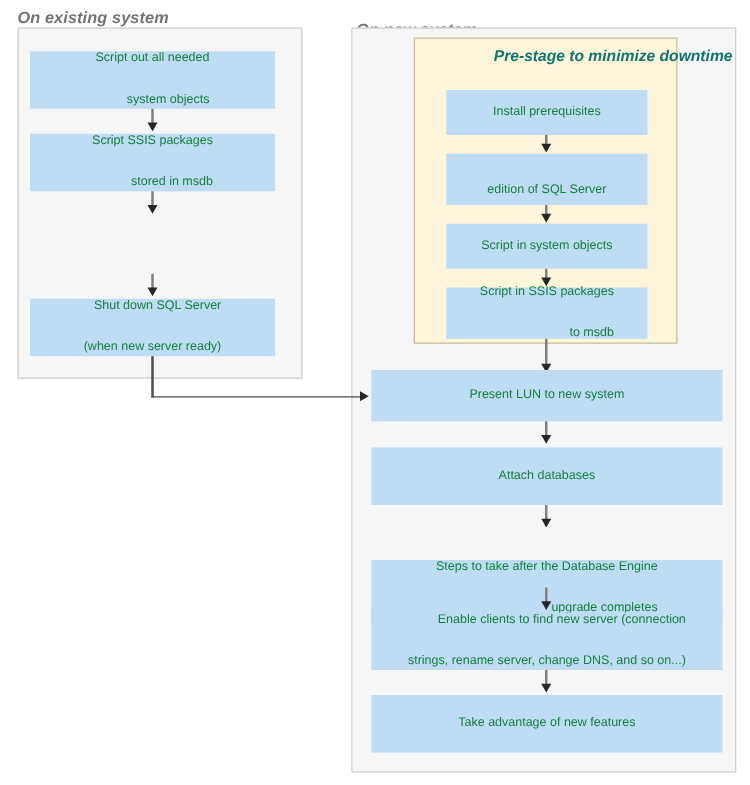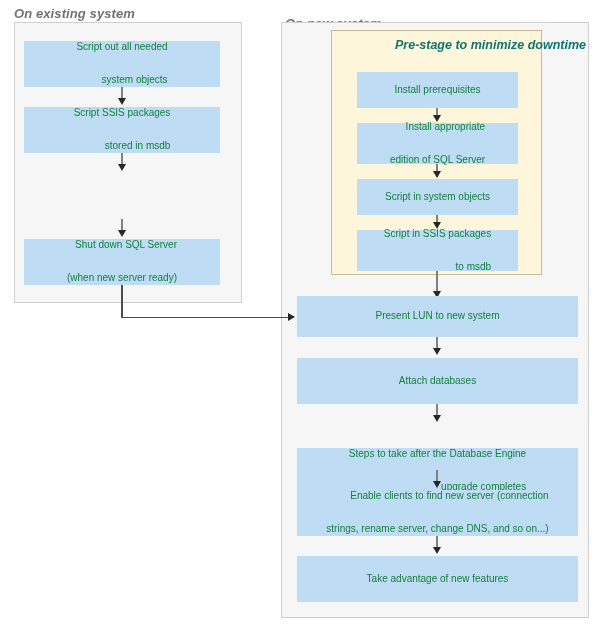--- a/index.html
+++ b/index.html
@@ -167,21 +167,21 @@
 
   <div class="node" style="left:357px; top:72px; width:161px; height:36px;">
     <span>
         <span>Install prerequisites</span>
       </span>
   </div>
   <div class="arrow-v" style="left:436px; top:108px; height:9px;"></div>
   <div class="arrow-head-down" style="left:432.5px; top:115px;"></div>
 
   <div class="node" style="left:357px; top:123px; width:161px; height:41px;">
-    <span><span>Install appropriate</span><br>
+    <span><br>
           <span>edition of SQL Server</span></span>
   </div>
   <div class="arrow-v" style="left:436px; top:164px; height:9px;"></div>
   <div class="arrow-head-down" style="left:432.5px; top:171px;"></div>
 
   <div class="node" style="left:357px; top:179px; width:161px; height:36px;">
     <span>
         <span>Script in system objects</span>
       </span>
   </div>

